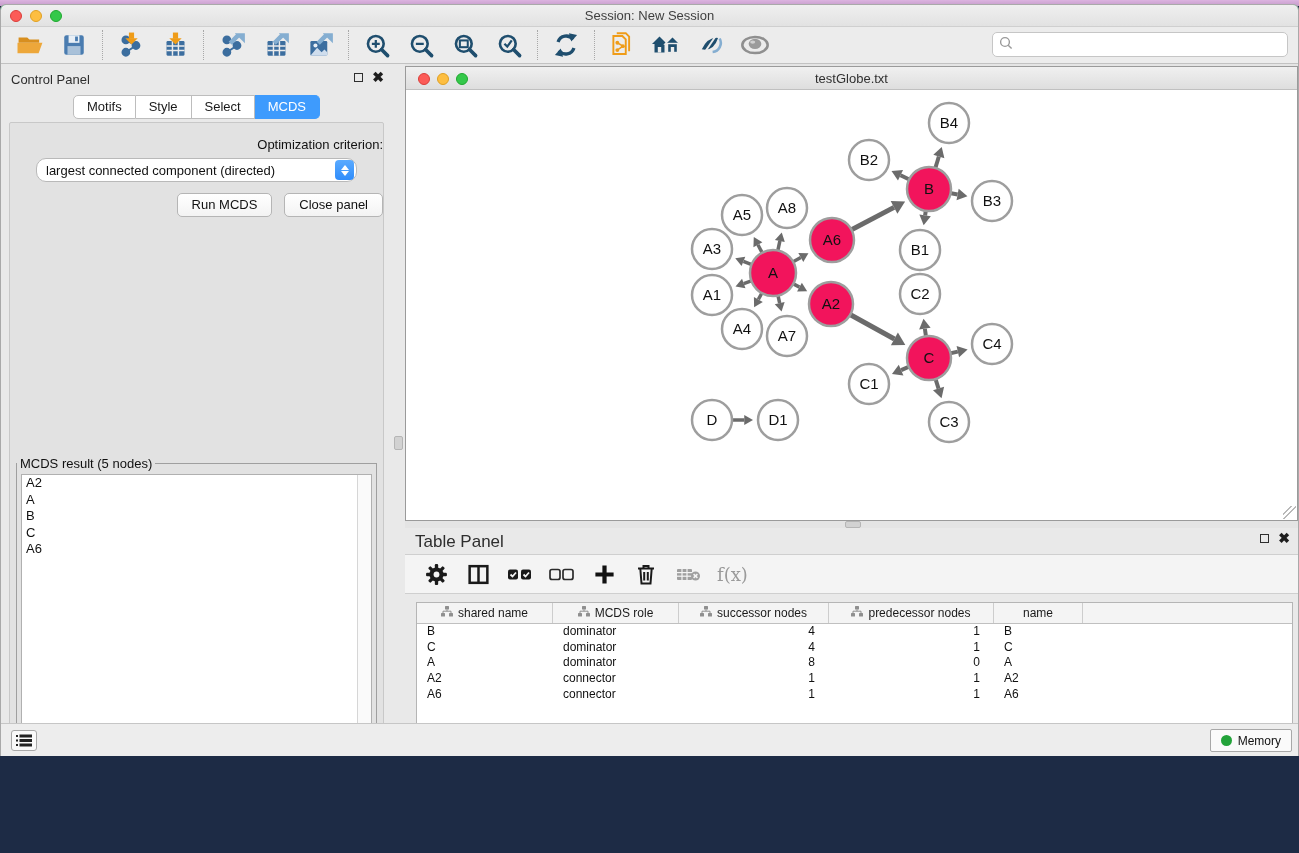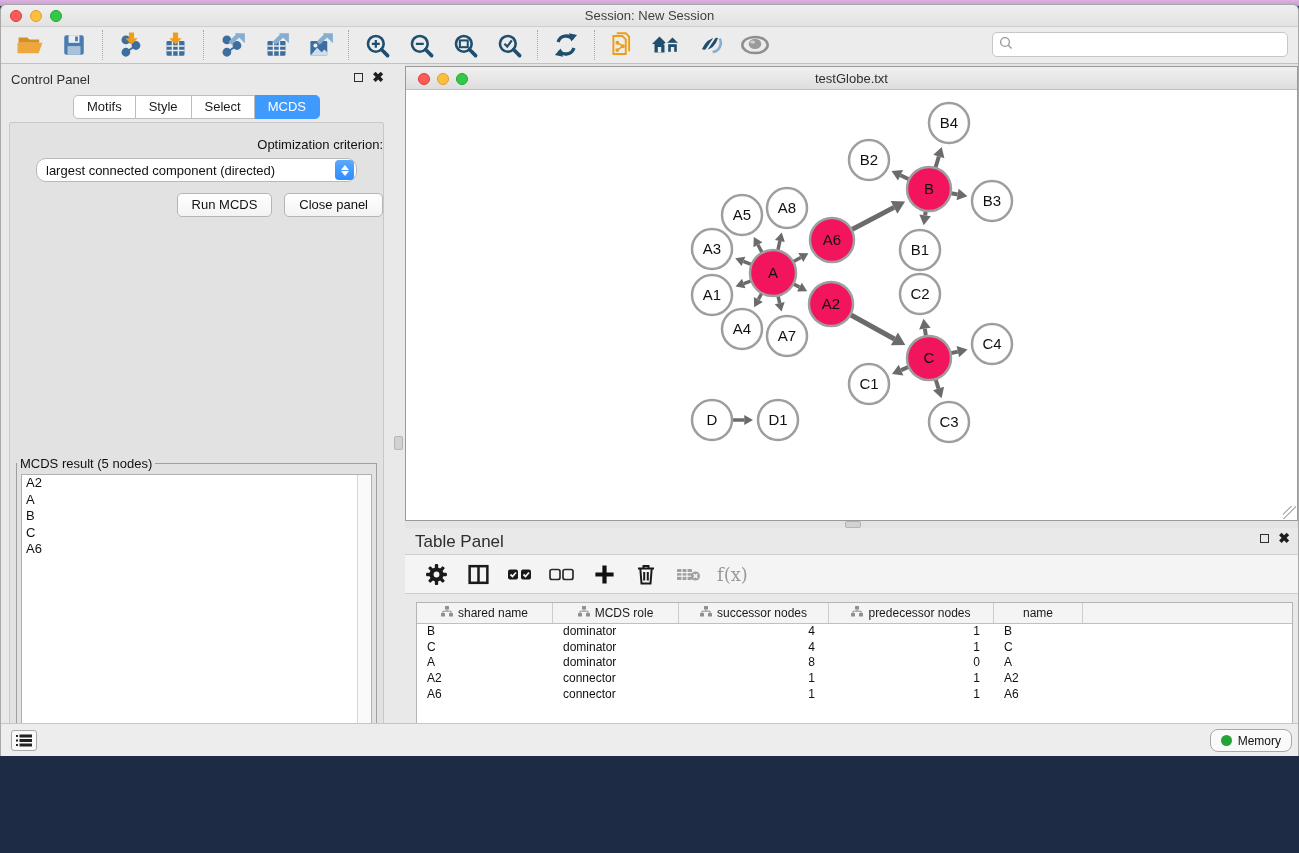--- a/index.html
+++ b/index.html
@@ -91,21 +91,21 @@
   .td-right { text-align:right; padding-right:14px; }
   .tp-tabs { position:absolute; top:266px; left:0; right:0; display:flex; justify-content:center; }
   .tp-tab { font-size:13px; padding:3px 13px 4px; background:#fff; border:1px solid #b9b9b9; border-left-width:0; color:#1a1a1a; cursor:pointer; }
   .tp-tab:first-child { border-left-width:1px; border-radius:6px 0 0 6px; }
   .tp-tab:last-child { border-radius:0 6px 6px 0; }
   .tp-tab.active { background:#3e9bfd; border-color:#3e9bfd; color:#fff; }
 
   
   .statusbar { position:absolute; left:0; bottom:0; width:1299px; height:33px; background:#ededed; border-top:1px solid #c6c6c6; }
   .status-list-btn { position:absolute; left:10px; top:6px; width:26px; height:21px; background:#fafafa; border:1px solid #a8a8a8; border-radius:3px; display:flex; align-items:center; justify-content:center; cursor:pointer; }
-  .memory-btn { position:absolute; right:8px; top:5px; height:23px; background:#fafafa; border:1px solid #a8a8a8; border-radius:8px; display:flex; align-items:center; gap:6px; padding:0 10px; cursor:pointer; }
+  .memory-btn { position:absolute; right:8px; top:5px; height:23px; background:#fafafa; border:1px solid #a8a8a8; border-radius:2px; display:flex; align-items:center; gap:6px; padding:0 10px; cursor:pointer; }
   .memory-dot { width:11px; height:11px; border-radius:50%; background:#23a33a; }
   .memory-text { font-size:12px; color:#111; }
 </style>
 </head>
 <body>
 
 <div class="menu-strip"></div>
 
 <div class="app">
 

